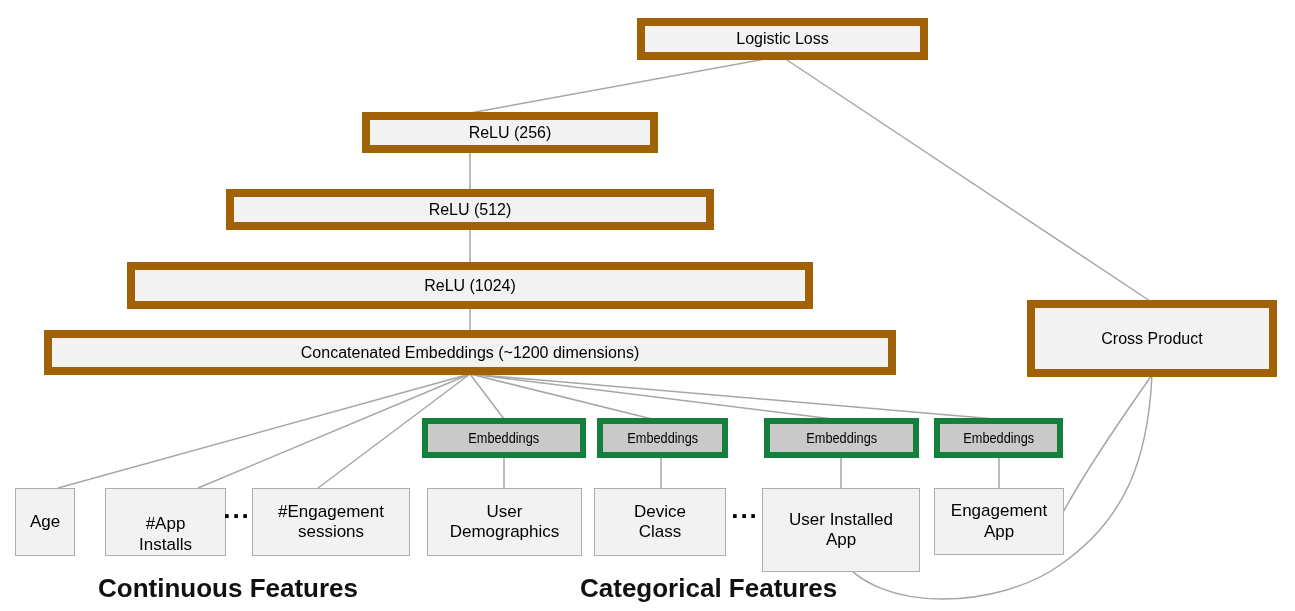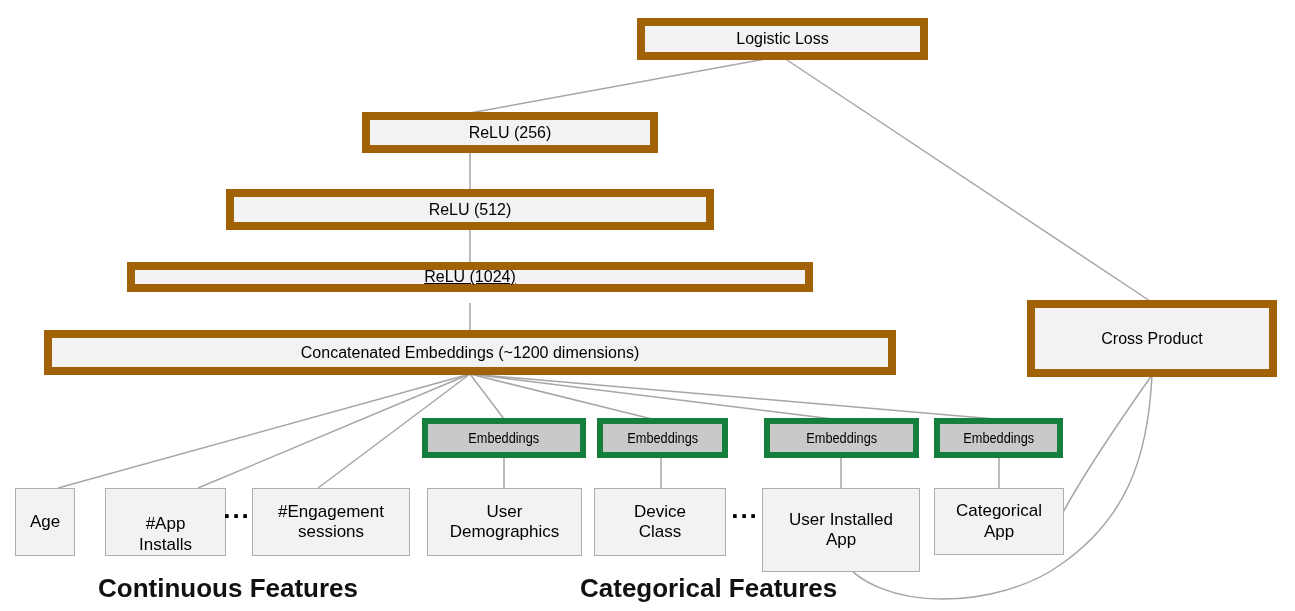--- a/index.html
+++ b/index.html
@@ -62,21 +62,21 @@
   </div>
 
   <div class="box" style="left:322px;top:112px;width:296px;height:41px;margin-left:40px;">
     <span>ReLU (256)</span>
   </div>
 
   <div class="box" style="left:226px;top:189px;width:488px;height:41px;text-align:center;">
     <span>ReLU (512)</span>
   </div>
 
-  <div class="box" style="left:127px;top:262px;width:686px;height:30px;text-decoration:underline;">
+  <div class="box" style="left:127px;top:262px;width:686px;height:47px;">
     <span>ReLU (1024)</span>
   </div>
 
   <div class="box" style="left:44px;top:330px;width:852px;height:45px;align-items:center;">
     <span>Concatenated Embeddings (~1200 dimensions)</span>
   </div>
 
   <div class="box two-line" style="left:1027px;top:300px;width:250px;height:77px;">
     <span>Cross Product</span>
   </div>
@@ -121,20 +121,20 @@
   </div>
 
   <div class="dots" style="left:728px;top:496px;width:34px;">...</div>
 
   <div class="box minor two-line" style="left:762px;top:488px;width:158px;height:84px;">
     <span>User Installed</span>
     <span>App</span>
   </div>
 
   <div class="box minor two-line" style="left:934px;top:488px;width:130px;height:67px;">
-    <span>Categorical</span>
+    <span>Engagement</span>
     <span>App</span>
   </div>
 
   <div class="group-label" style="left:98px;top:573px;width:233px;">Continuous Features</div>
   <div class="group-label" style="left:580px;top:573px;width:234px;">Categorical Features</div>
 
 </div>
 
 </body></html>

